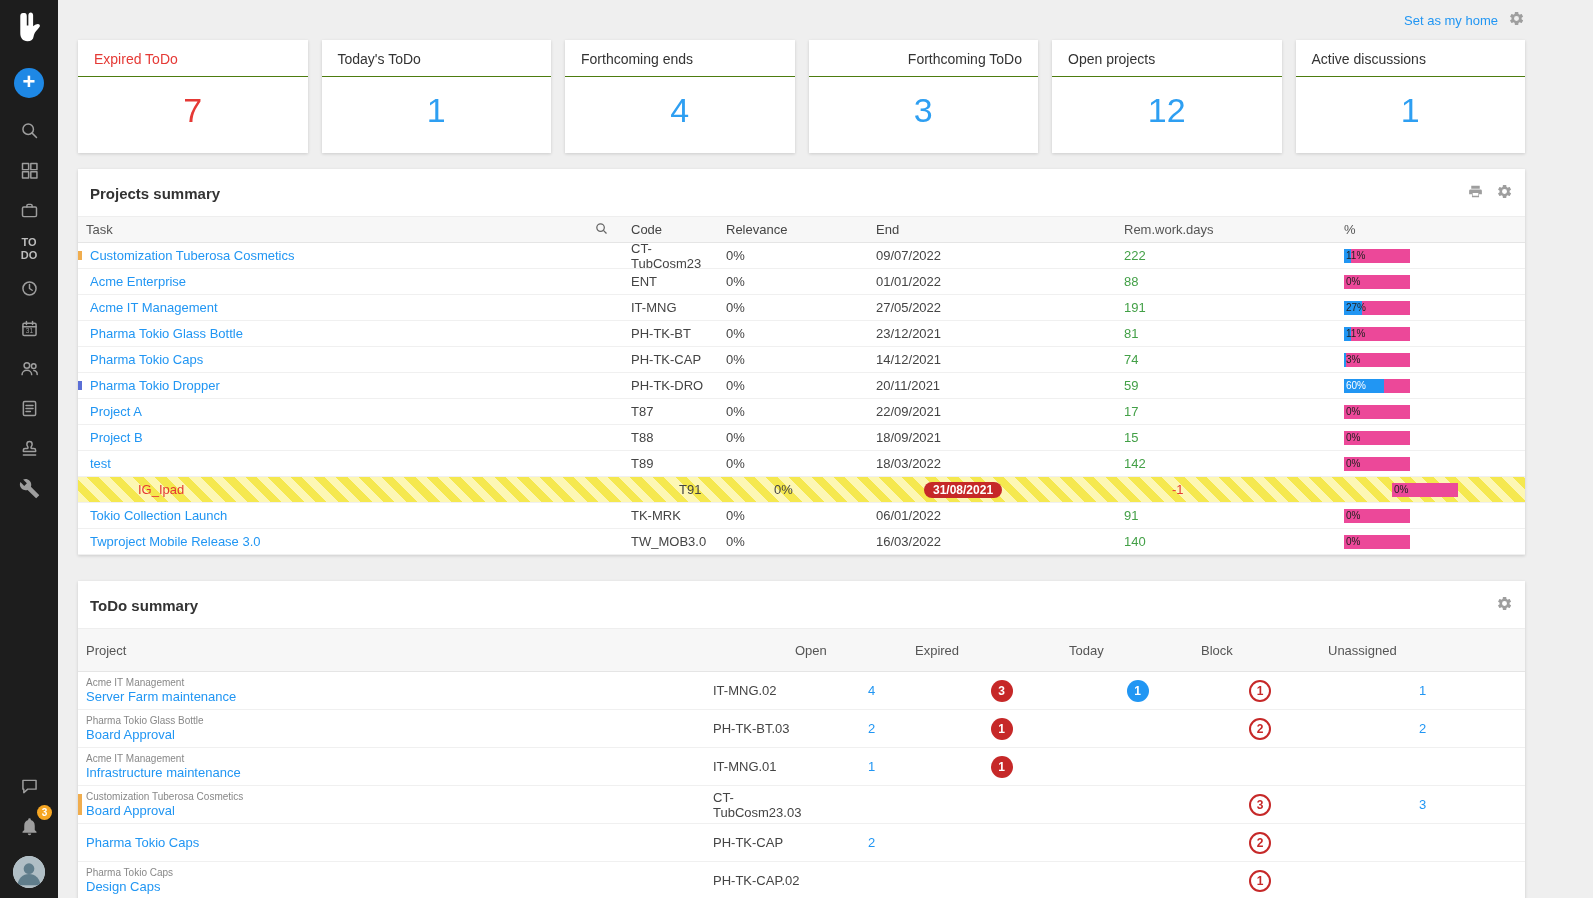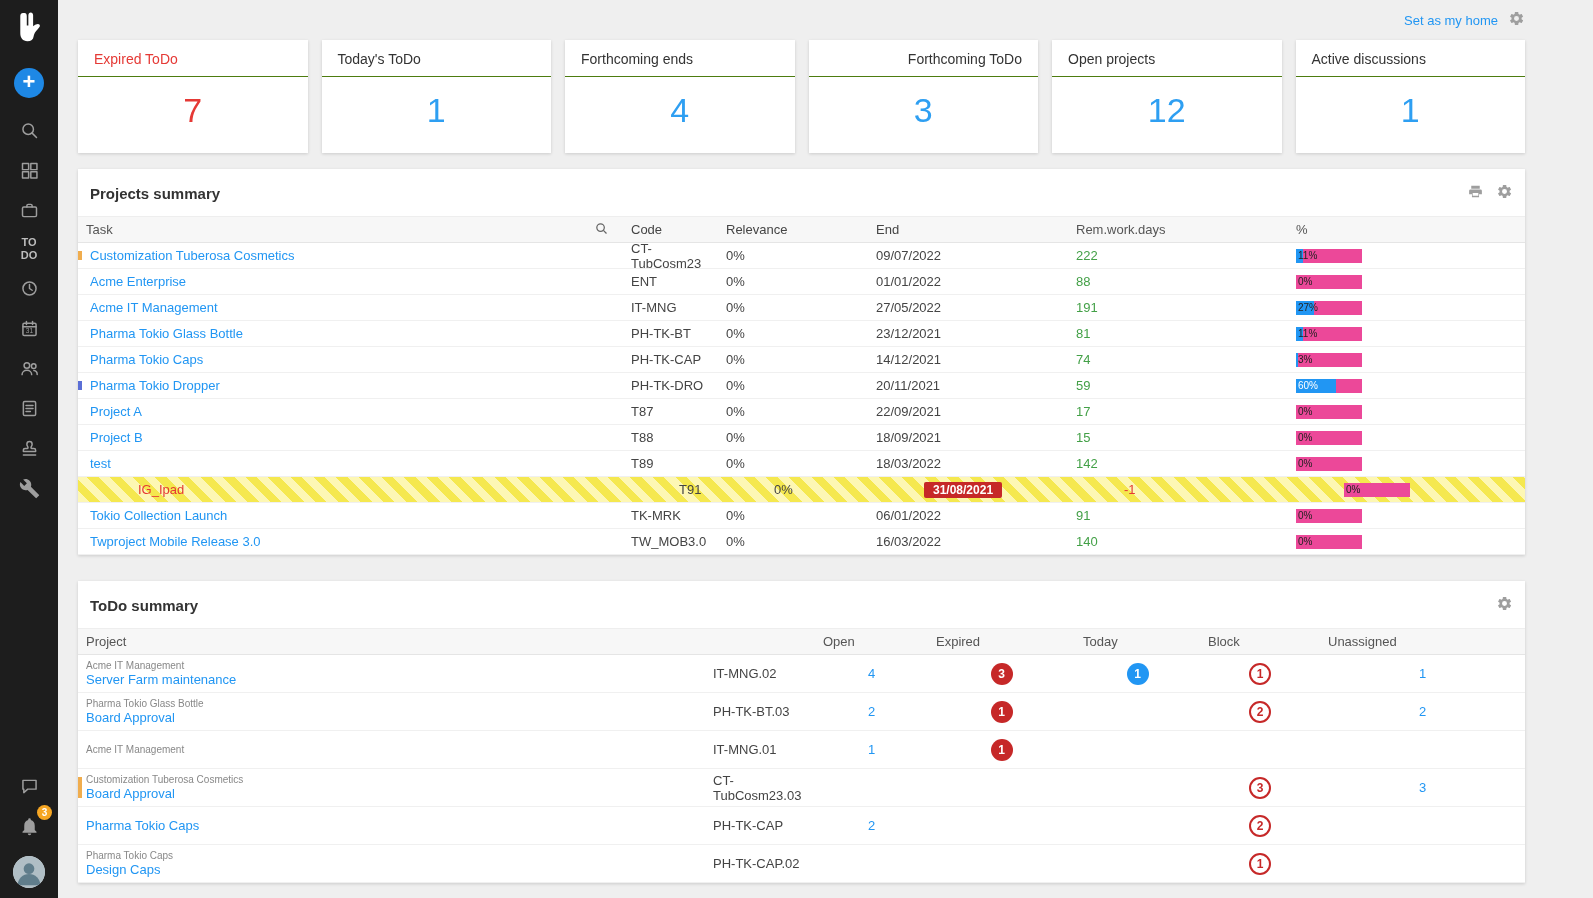--- a/index.html
+++ b/index.html
@@ -47,38 +47,38 @@
   .thead { background:#f7f7f7; border-top:1px solid #eee; border-bottom:1px solid #e5e5e5; color:#555; }
   .cell { padding:0 8px; position:relative; }
 
   
   .prow { height:26px; }
   .thead.prow { height:27px; }
   .c-task { width:545px; display:flex; align-items:center; }
   .c-code { width:95px; color:#444; }
   .c-rel  { width:150px; color:#444; }
   .c-end  { width:200px; color:#444; }
-  .c-rem  { width:220px; color:#43a047; }
+  .c-rem  { width:220px; color:#43a047;margin-left:48px; }
   .c-rem.neg { color:#e53935; }
   .c-pct  { flex:1; }
   .task-search { margin-left:auto; margin-right:6px; }
   .task-search svg { width:15px; height:15px; stroke:#666; fill:none; stroke-width:2; }
   .accent-bar { position:absolute; left:0; top:3px; bottom:3px; width:4px; }
   .task-link { color:#2196f3; margin-left:4px; }
   .hazard { background:repeating-linear-gradient(45deg,#fdf7b4 0 8px,#f5e84f 8px 16px);padding-left:48px; }
   .hazard .task-link { color:#e53935; }
-  .end-badge { background:#c62828; color:#fff; font-size:12px; font-weight:bold; padding:1px 9px; border-radius:2px; }
+  .end-badge { background:#c62828; color:#fff; font-size:12px; font-weight:bold; padding:1px 9px; border-radius:8px; }
   .progress { width:66px; height:14px; background:#ec4899; position:relative; overflow:hidden; }
   .progress-fill { height:100%; background:#2196f3; }
   .progress-label { position:absolute; left:2px; top:0; line-height:14px; font-size:10px; color:#222; }
   .progress-label.onfill { color:#fff; }
 
   
   .drow { height:38px; }
-  .thead.drow { height:27px; }
+  .thead.drow { height:44px;gap:7px; }
   .t-project { flex:1; display:flex; flex-direction:column; justify-content:center; padding-left:8px; position:relative; }
   .t-parent { font-size:10px; color:#888; line-height:12px; }
   .t-name { color:#2196f3; font-size:13px; line-height:15px; }
   .t-code { width:110px; color:#444; }
   .t-open { width:113px; text-align:center; }
   .t-exp { width:147px; text-align:center; }
   .t-today { width:125px; text-align:center; }
   .t-block { width:120px; text-align:center; }
   .t-un { width:205px; text-align:center; }
   .thead .t-open,.thead .t-exp,.thead .t-today,.thead .t-block,.thead .t-un { text-align:left; }
@@ -483,20 +483,21 @@
             <div class="cell t-code">PH-TK-BT.03</div>
             <div class="cell t-open"><a class="count-link">2</a></div>
             <div class="cell t-exp"><span><span class="badge redfill">1</span></span></div>
             <div class="cell t-today"><span></span></div>
             <div class="cell t-block"><span><span class="badge redline">2</span></span></div>
             <div class="cell t-un"><a class="count-link">2</a></div>
           </div>
           <div class="trow drow">
             <div class="cell t-project">
               <div class="t-parent">Acme IT Management</div>
+              <a class="t-name">Infrastructure maintenance</a>
             </div>
             <div class="cell t-code">IT-MNG.01</div>
             <div class="cell t-open"><a class="count-link">1</a></div>
             <div class="cell t-exp"><span><span class="badge redfill">1</span></span></div>
             <div class="cell t-today"><span></span></div>
             <div class="cell t-block"><span></span></div>
             <div class="cell t-un"></div>
           </div>
           <div class="trow drow">
             <div class="cell t-project">

